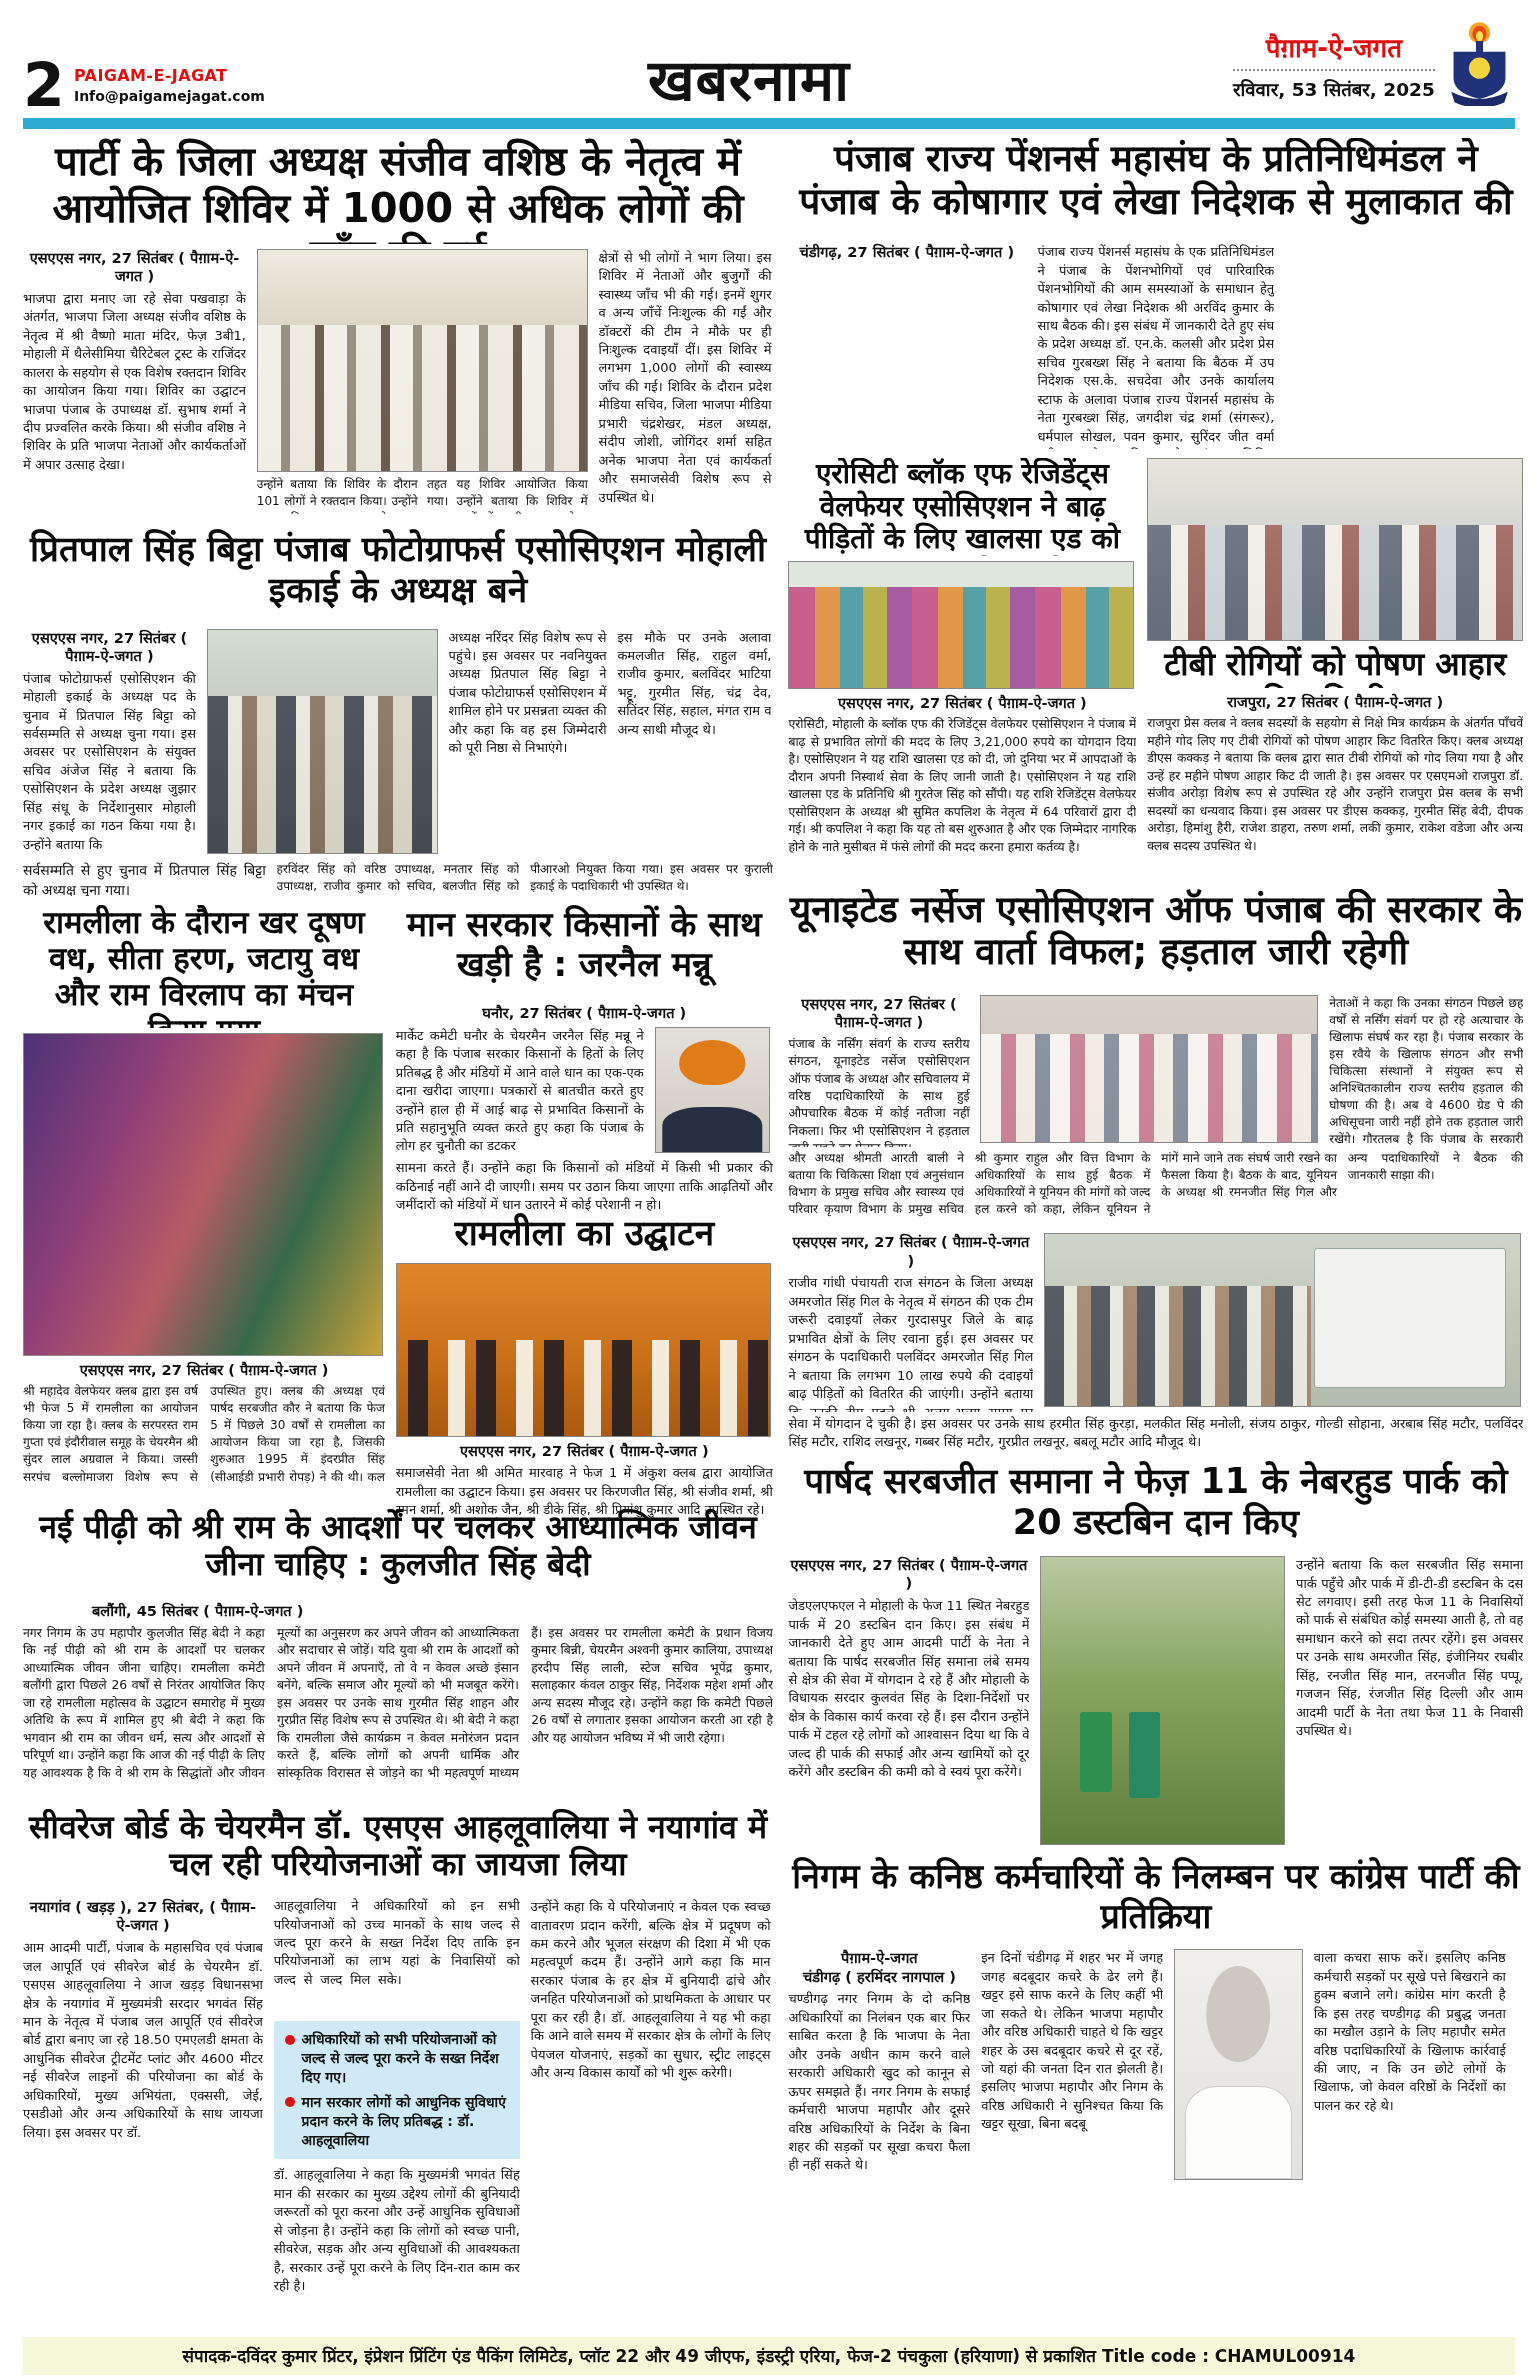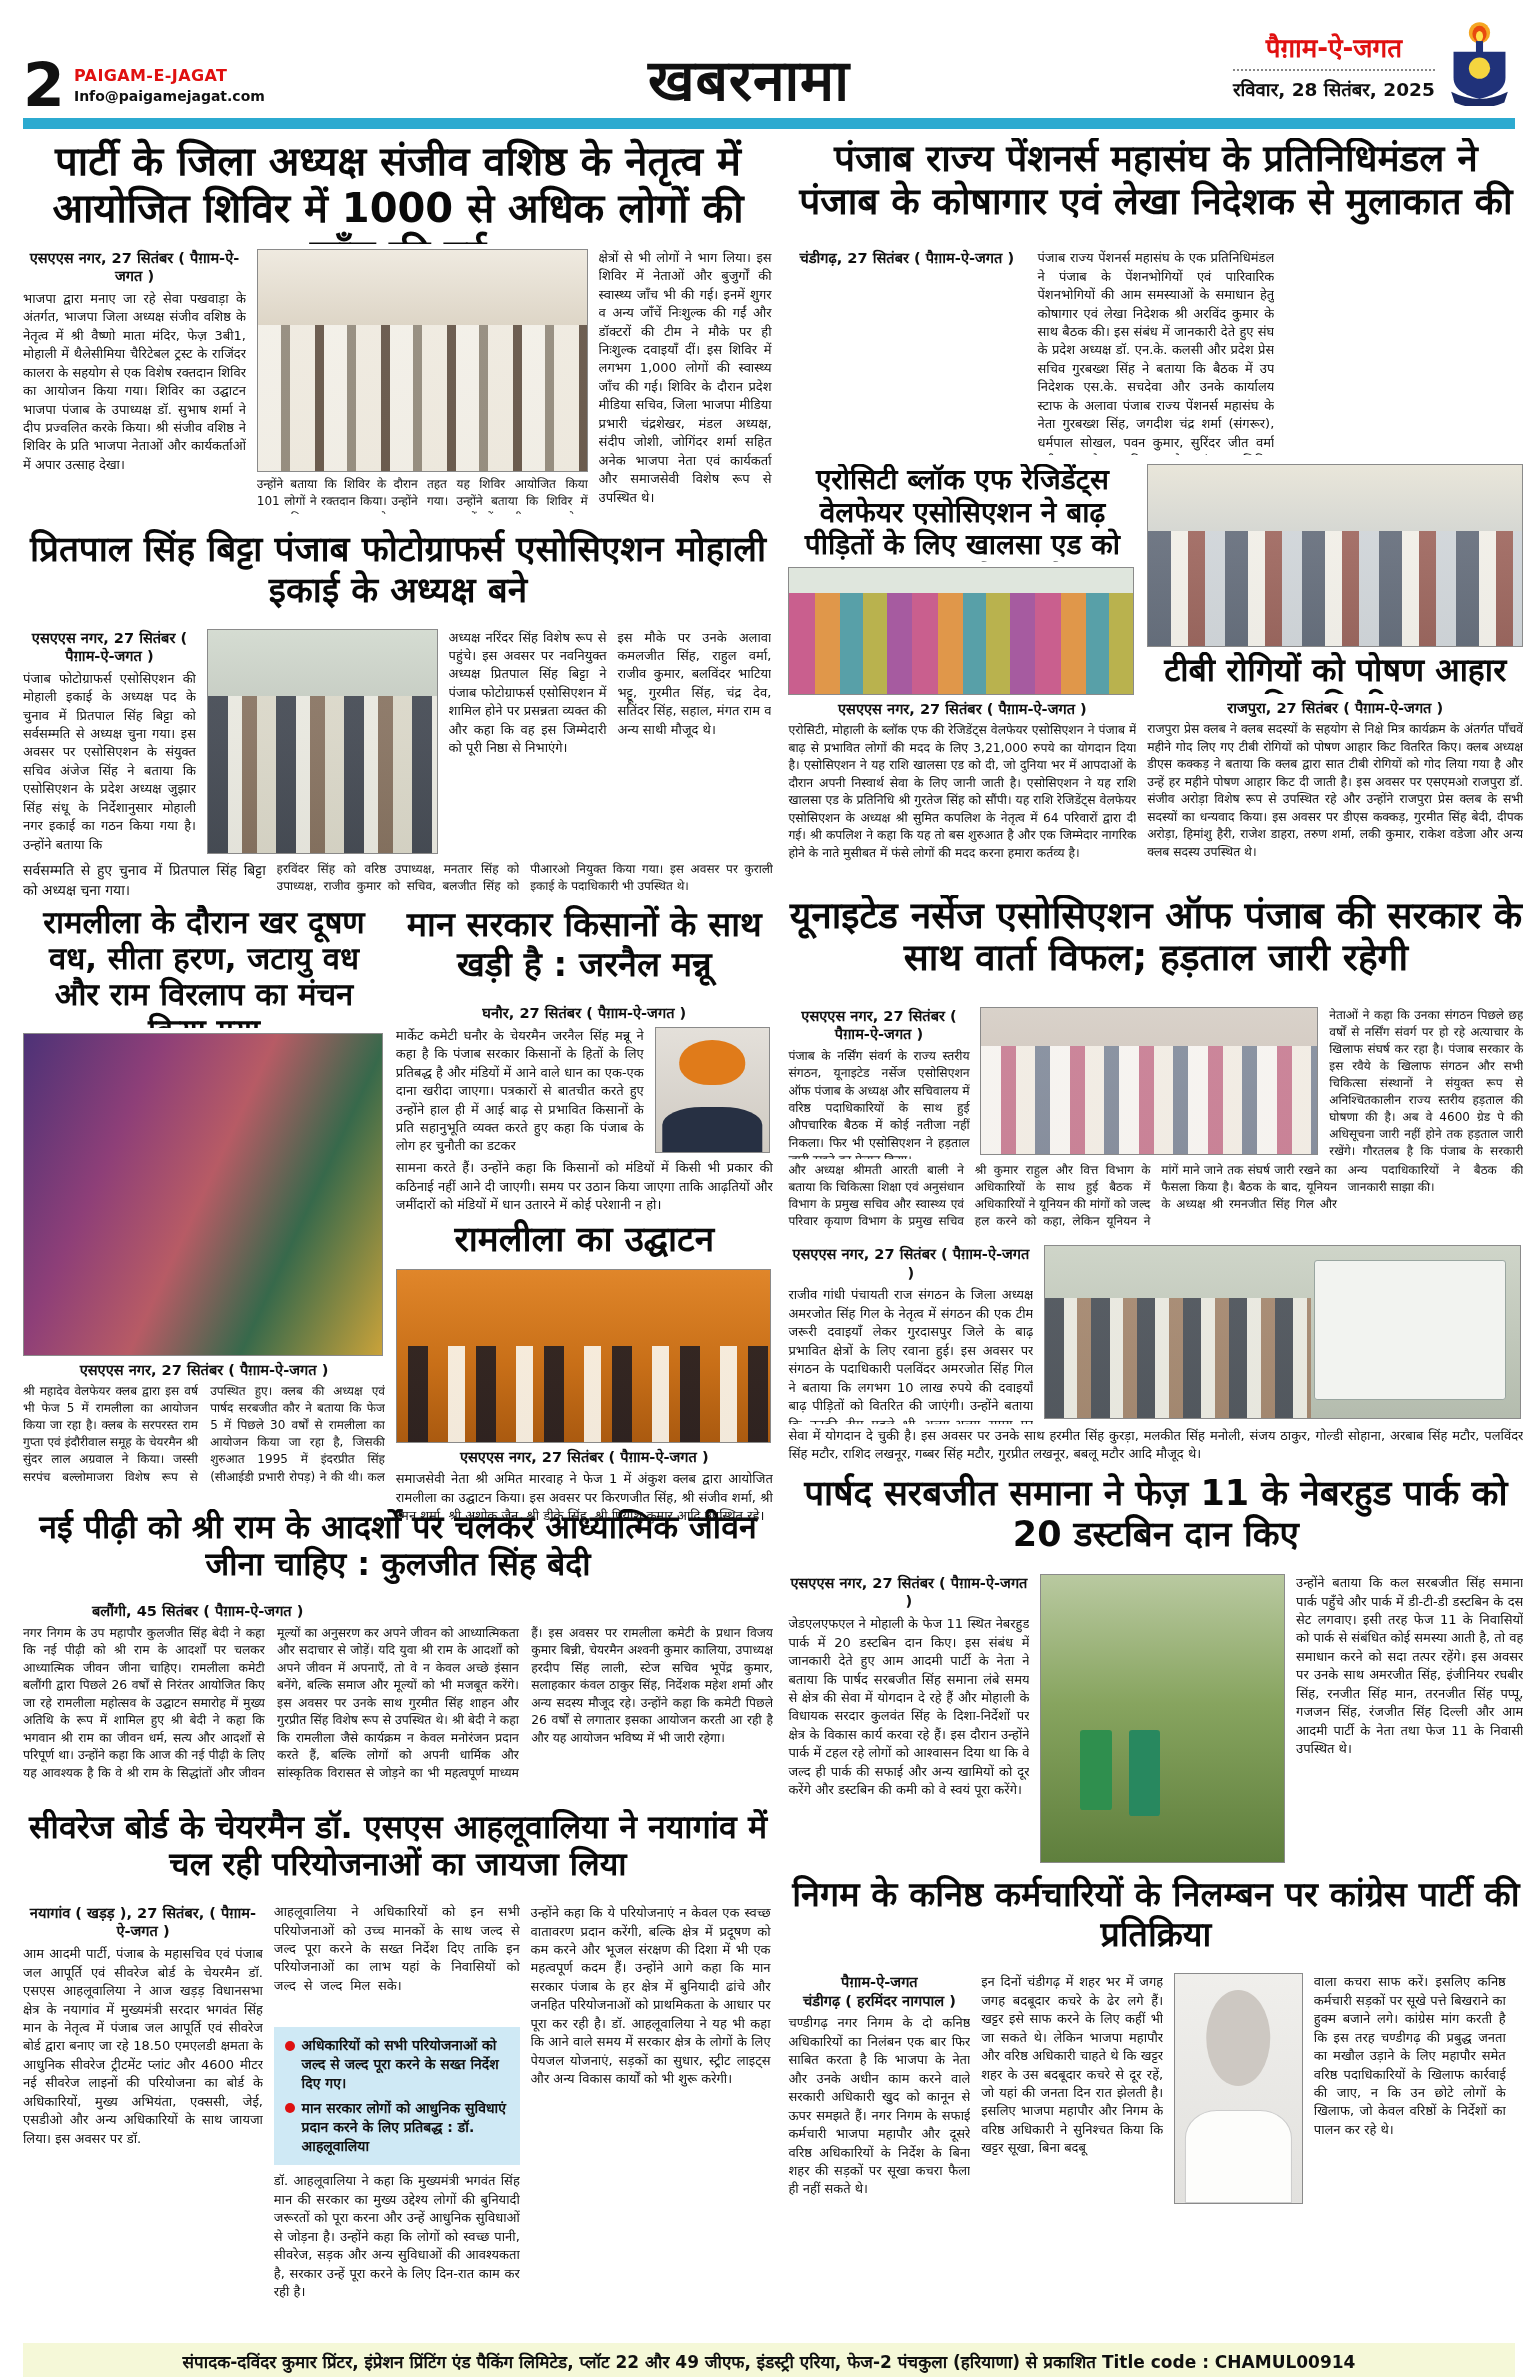--- a/index.html
+++ b/index.html
@@ -18,21 +18,21 @@
   .mast-date{font-weight:800;font-size:18.5px;margin-top:5.4px;}
   .tealbar{height:10.8px;background:#2caad0;margin-top:9.2px;}
   
   .content{display:flex;gap:15.4px;margin-top:9.2px;}
   .colL{width:750px;flex:0 0 auto;}
   .colR{width:735px;flex:0 0 auto;}
   .hl{font-weight:800;text-align:center;line-height:1.16;overflow:hidden;color:#0a0a0a;}
   .dl{font-weight:800;text-align:center;font-size:14.6px;line-height:1.25;overflow:hidden;}
   .bt{font-size:13px;line-height:1.42;text-align:justify;overflow:hidden;}
   .row{display:flex;gap:10.8px;}
-  .mt8{margin-top:6px}.mt6{margin-top:4.6px}.mt12{margin-top:9.2px}
+  .mt8{margin-top:0}.mt6{margin-top:4.6px}.mt12{margin-top:9.2px}
   .cols2{column-count:2;column-gap:12.3px;}
   .cols3{column-count:3;column-gap:12.3px;}
   .cols4{column-count:4;column-gap:10.8px;}
   
   .ph{border:0.8px solid #8a8a8a;box-sizing:border-box;position:relative;overflow:hidden;flex:0 0 auto;}
   .ph-hall{background:linear-gradient(180deg,#efeae0 0%,#ddd5c6 35%,#cabfa9 100%);}
   .ph-hall::after{content:"";position:absolute;left:0;right:0;top:34%;bottom:0;opacity:.85;
     background:repeating-linear-gradient(90deg,#f7f5ef 0 23px,#8d8578 23px 32px,#f3efe6 32px 57px,#5a4a3e 57px 66px);}
   .ph-group{background:linear-gradient(180deg,#d5dcd2 0%,#c2c8bf 45%,#9aa195 100%);}
   .ph-group::after{content:"";position:absolute;left:0;right:0;top:30%;bottom:0;
@@ -85,21 +85,21 @@
       <div class="pgnum">2</div>
       <div>
         <div class="brand">PAIGAM-E-JAGAT</div>
         <div class="email">Info@paigamejagat.com</div>
       </div>
     </div>
     <div class="section">खबरनामा</div>
     <div class="hdr-right">
       <div class="mast">
         <div class="mast-name">पैग़ाम-ऐ-जगत</div>
-        <div class="mast-date">रविवार, 28 सितंबर, 2025</div>
+        <div class="mast-date">रविवार, 53 सितंबर, 2025</div>
       </div>
       <span>
         <svg width="71" height="85" viewBox="0 0 60 72">
           <ellipse cx="30" cy="10" rx="9" ry="9" fill="#f5a623"></ellipse>
           <ellipse cx="30" cy="11" rx="6" ry="7" fill="#e8490f"></ellipse>
           <ellipse cx="30" cy="13" rx="3" ry="4.5" fill="#ffe14d"></ellipse>
           <rect x="27" y="17" width="6" height="10" fill="#20327a"></rect>
           <path d="M8 26 h44 v22 c0 10-10 15-22 18 C18 63 8 58 8 48 Z" fill="#20327a"></path>
           <circle cx="30" cy="40" r="9" fill="#f5d53f"></circle>
           <path d="M6 60 q24 12 48 0 l-3 9 q-21 9-42 0 Z" fill="#1b2a66"></path>

